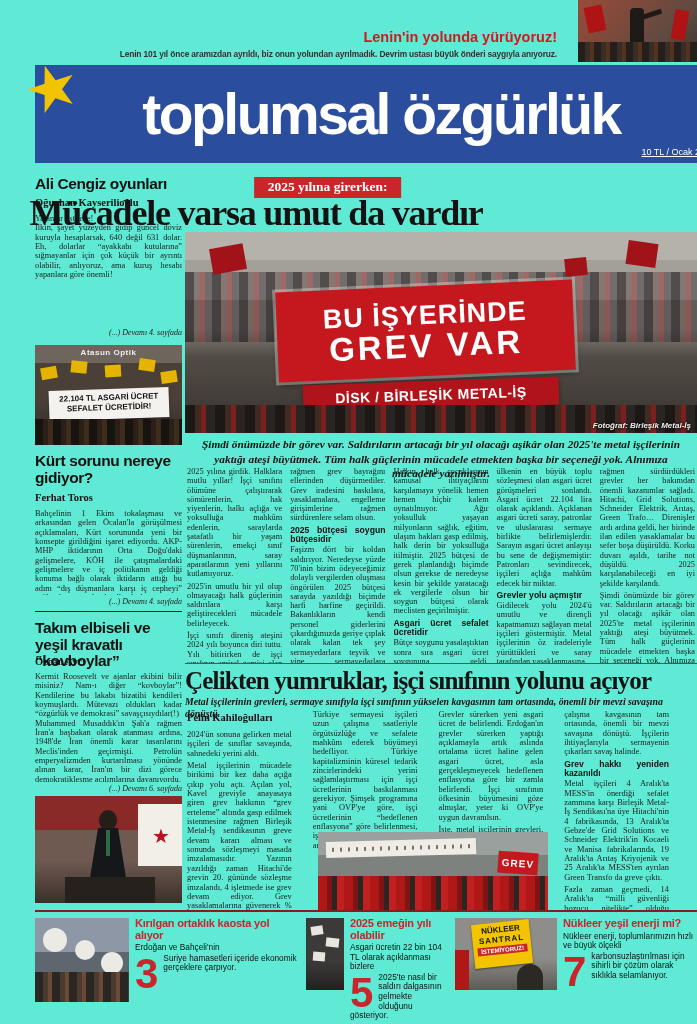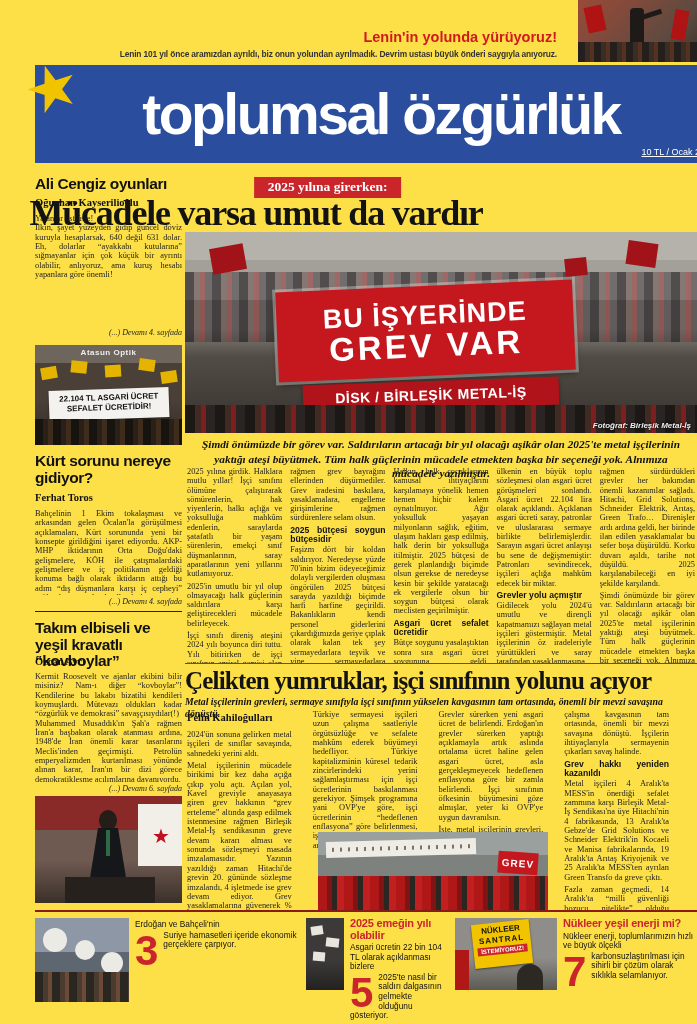--- a/index.html
+++ b/index.html
@@ -1,16 +1,16 @@
 <!DOCTYPE html>
 <html lang="tr"><head>
 <meta charset="utf-8">
 <style>
   html,body{margin:0;padding:0;background:#9a9a9a;}
-  .page{position:relative;width:697px;height:1024px;margin:0 auto;background:#fde047;
+  .page{position:relative;width:697px;height:1024px;margin:0 auto;background:#5eead4;
         font-family:"Liberation Serif",serif;overflow:hidden;color:#1d1d1d;}
 
   
   .slogan{position:absolute;top:29px;left:185px;width:372px;text-align:right;
           color:#d11920;font:bold 14.5px/16px "Liberation Sans",sans-serif;}
   .subline{position:absolute;top:49px;left:100px;width:457px;text-align:right;
            font:bold 8.4px/10px "Liberation Sans",sans-serif;color:#333;letter-spacing:-0.15px;}
   .lenin{position:absolute;left:578px;top:0;width:119px;height:62px;overflow:hidden;
          background:linear-gradient(135deg,#9a4a38 0%,#7e4a3c 35%,#5d4a40 70%,#3c332c 100%);}
   .lenin .lflag{position:absolute;background:#b01313;}
@@ -296,20 +296,21 @@
   <div class="sep"></div>
 
   <div class="brief b1">
     <div class="thumb">
       <div class="circ c1"></div>
       <div class="circ c2"></div>
       <div class="circ c3"></div>
       <div class="bcrowd"></div>
     </div>
     <div class="btext">
+      <div class="btitle">Kırılgan ortaklık kaosta yol alıyor</div>
       <div class="blead">Erdoğan ve Bahçeli'nin</div>
       <div class="bwrap">
         <span class="bnum">3</span>
         <span>Suriye hamasetleri içeride ekonomik gerçeklere çarpıyor.</span>
       </div>
     </div>
   </div>
 
   <div class="brief b2">
     <div class="thumb">

